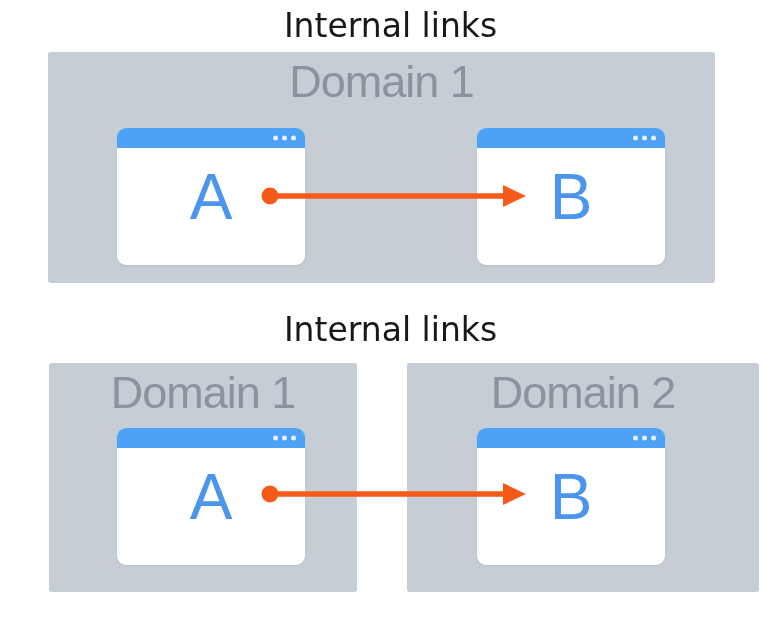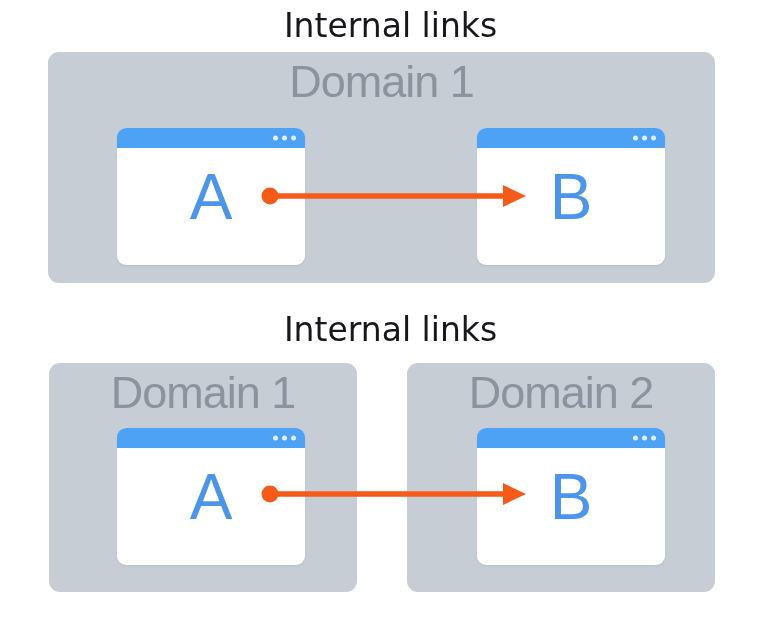--- a/index.html
+++ b/index.html
@@ -22,32 +22,32 @@
   .section-title{
     position:absolute;left:0;width:781px;text-align:center;
     font-family:"DejaVu Sans","Liberation Sans",sans-serif;
     font-size:33px;font-weight:500;line-height:40px;color:var(--title);
     letter-spacing:0px;
   }
   #title-internal{top:6px;}
   #title-external{top:310px;}
 
   .domain-card{
-    position:absolute;background:var(--card);border-radius:11px;
+    position:absolute;background:var(--card);border-radius:3px;
   }
   .domain-card::before{
     content:"";position:absolute;inset:0;border-radius:4px;
     background:var(--card_shadow);
     box-shadow:0 0 0 3px var(--card_shadow_halo);
     transform:translate(13px,11px);
     z-index:-1;
   }
   #card-internal{left:48px;top:52px;width:667px;height:231px;}
   #card-external-1{left:49px;top:363px;width:308px;height:229px;}
-  #card-external-2{left:407px;top:363px;width:308px;height:229px;}
+  #card-external-2{left:407px;top:363px;width:308px;height:229px;padding-left:44px;}
 
   .domain-label{
     position:absolute;top:5px;left:0;width:100%;text-align:center;
     font-size:45px;line-height:50px;letter-spacing:-1px;
     color:var(--domain_label);font-weight:500;
   }
 
   .browser-window{
     position:absolute;width:188px;height:137px;background:#ffffff;
     border-radius:9px;box-shadow:0 1px 2px rgba(40,60,80,0.10);

